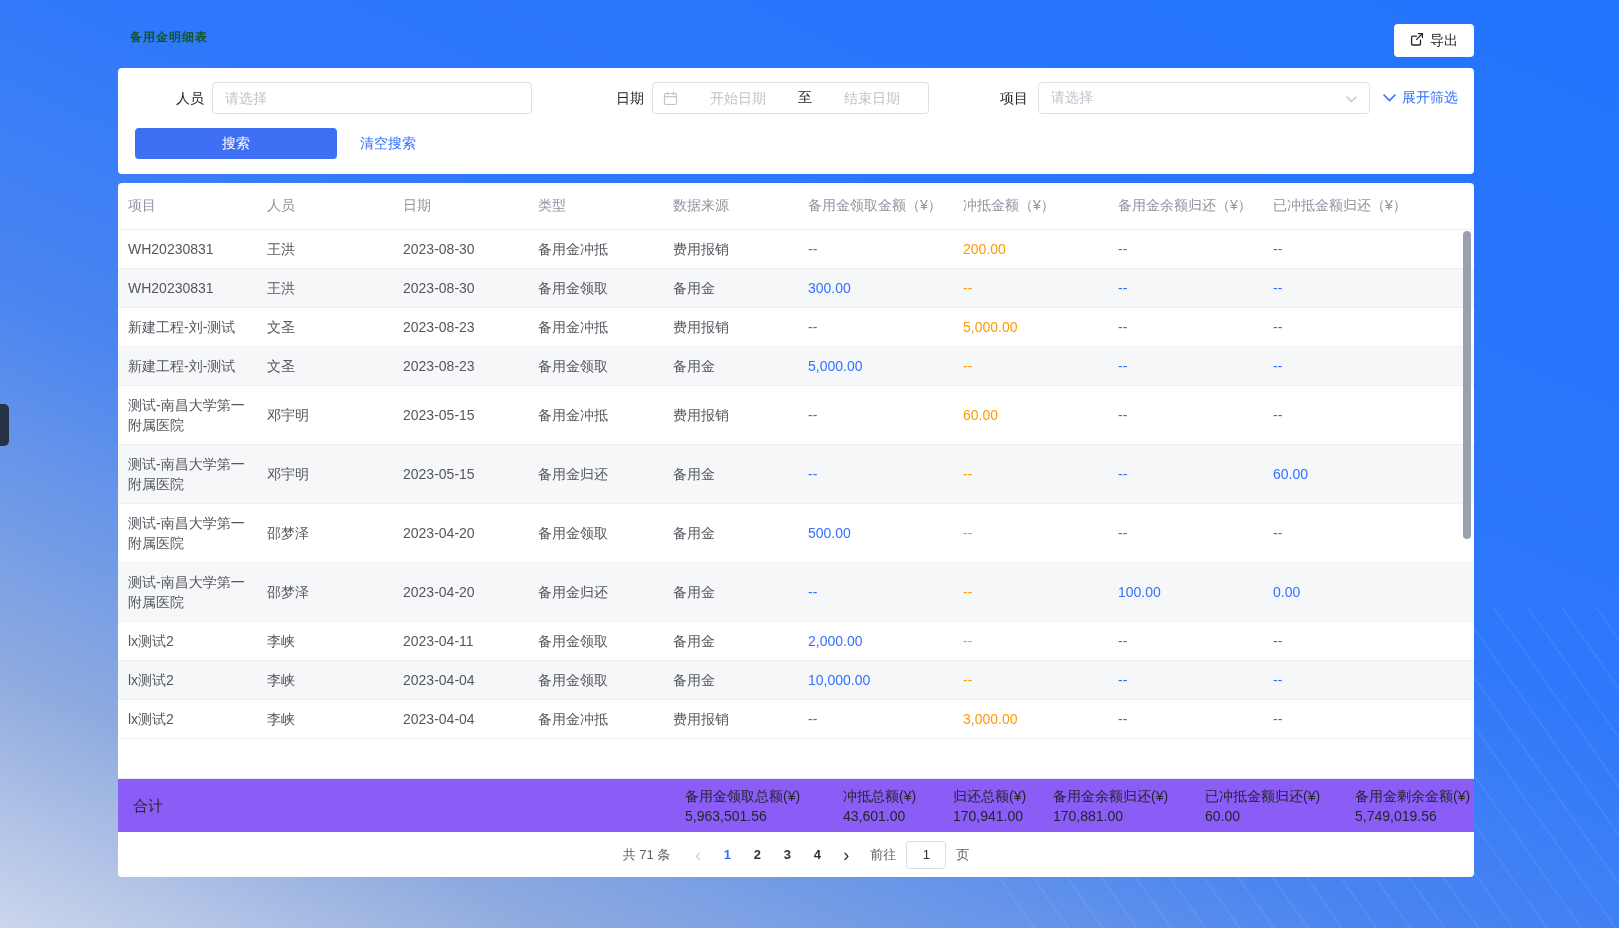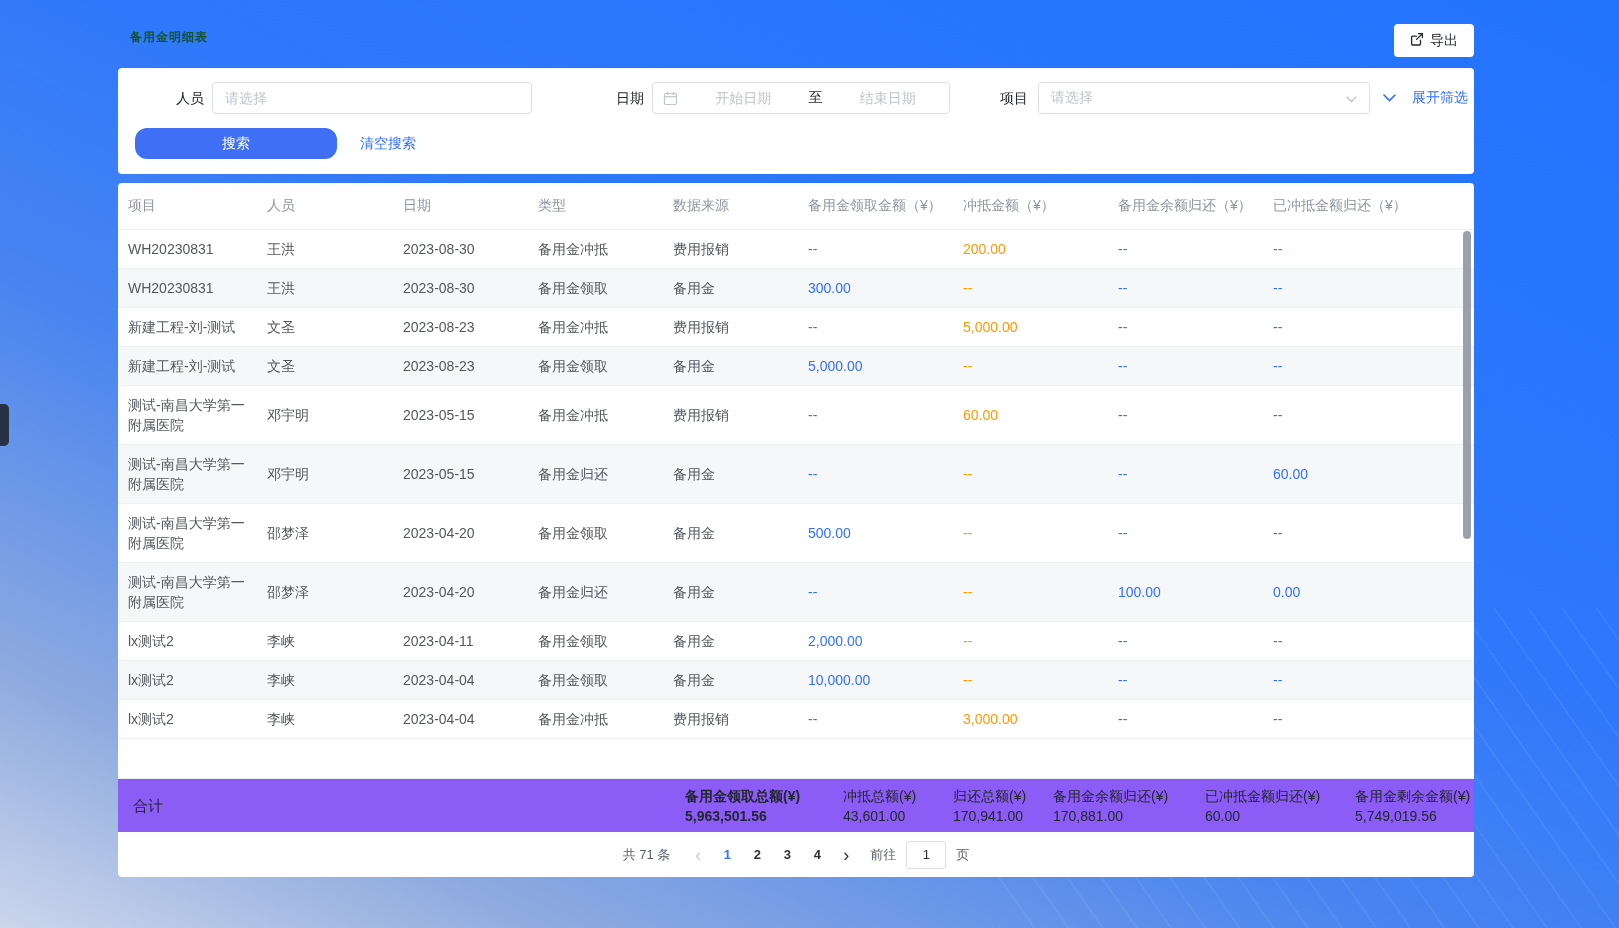--- a/index.html
+++ b/index.html
@@ -29,36 +29,36 @@
 
   
   .filter-card { position:absolute; left:118px; top:68px; width:1356px; height:106px; background:#fff; border-radius:4px; z-index:1; }
   .f-label { position:absolute; top:14px; height:32px; line-height:32px; font-size:14px; color:#23262e; }
   .lbl-person { left:58px; } .lbl-date { left:498px; } .lbl-project { left:882px; }
   .select-box, .date-box {
     position:absolute; top:14px; height:32px; border:1px solid #dcdfe6; border-radius:4px; background:#fff;
     display:flex; align-items:center; font-size:14px;
   }
   .person-box { left:94px; width:320px; }
-  .date-box { left:534px; width:298px; padding:0 0 0 10px; }
+  .date-box { left:534px; width:277px; padding:0 0 0 10px; }
   .project-box { left:920px; width:332px; justify-content:space-between; padding:0 12px; }
   .plain-input { border:none; outline:none; flex:1; min-width:0; font-size:14px; font-family:inherit; color:#23262e; background:transparent; }
   .person-box .plain-input { padding:0 12px; }
   .date-box .plain-input { text-align:center; }
   .plain-input::placeholder { color:#bfc4cc; }
   .date-sep { color:#23262e; font-size:14px; padding:0 4px; }
   .cal-icon { display:flex; margin-right:4px; }
   .placeholder-text { color:#bfc4cc; }
   .expand-link {
-    position:absolute; left:1265px; top:14px; height:32px; display:flex; align-items:center; gap:16px;
+    position:absolute; left:1265px; top:14px; height:32px; display:flex; align-items:center; gap:6px;
     color:var(--accent-blue); font-size:14px; cursor:pointer; background:none; border:none; font-family:Liberation Serif, serif;
   }
   .search-btn {
     position:absolute; left:17px; top:60px; width:202px; height:31px; background:var(--primary-button); color:#fff;
-    border:none; border-radius:12px; font-size:14px; cursor:pointer; font-family:inherit;
+    border:none; border-radius:4px; font-size:14px; cursor:pointer; font-family:inherit;
   }
   .clear-link {
     position:absolute; left:242px; top:60px; height:31px; display:flex; align-items:center;
     color:var(--accent-blue); font-size:14px; cursor:pointer; background:none; border:none; font-family:Liberation Mono, monospace;
   }
 
   
   .table-card { position:absolute; left:118px; top:183px; width:1356px; height:694px; background:#fff; border-radius:4px; overflow:hidden; z-index:1; }
   .table-viewport { height:595px; overflow:hidden; }
   table { width:100%; border-collapse:collapse; table-layout:fixed; }
@@ -69,21 +69,21 @@
   tbody tr:nth-of-type(even) { background:#f6f7f9; }
   td.col-a1, td.col-a3, td.col-a4 { color:var(--amount-blue); }
   td.col-a2 { color:var(--amount-orange); }
   .scroll-thumb { position:absolute; right:3px; top:48px; width:8px; height:308px; background:#9ba1ac; border-radius:4px; cursor:grab; }
 
   
   .summary-row { position:absolute; left:0; top:595px; width:100%; height:54px; background:#8b5cf6; border-top:1px solid #e8eaef; }
   .summary-label { position:absolute; left:15px; top:0; height:54px; line-height:54px; font-size:15px; color:#23262e; }
   .summary-items { position:absolute; left:567px; top:0; height:54px; display:flex; align-items:center; }
   .summary-item { font-size:14px; color:#23262e; line-height:18px; }
-  .summary-item:nth-of-type(1){width:158px;font-weight:bold;} .summary-item:nth-of-type(2){width:110px;}
+  .summary-item:nth-of-type(1){width:158px;} .summary-item:nth-of-type(2){width:110px;}
   .summary-item:nth-of-type(3){width:100px;} .summary-item:nth-of-type(4){width:152px;}
   .summary-item:nth-of-type(5){width:150px;}
   .summary-item .val { margin-top:2px; }
 
   
   .pagination { position:absolute; left:0; top:649px; width:100%; height:45px; display:flex; align-items:center; justify-content:center; gap:4px; font-size:13px; color:#303133; }
   .total-text { color:#5a5e66; margin-right:12px; }
   .arrow-btn { background:none; border:none; font-size:18px; line-height:28px; width:24px; cursor:pointer; font-family:inherit; }
   .arrow-prev { color:#c8ccd3; }
   .arrow-next { color:#303133; }

